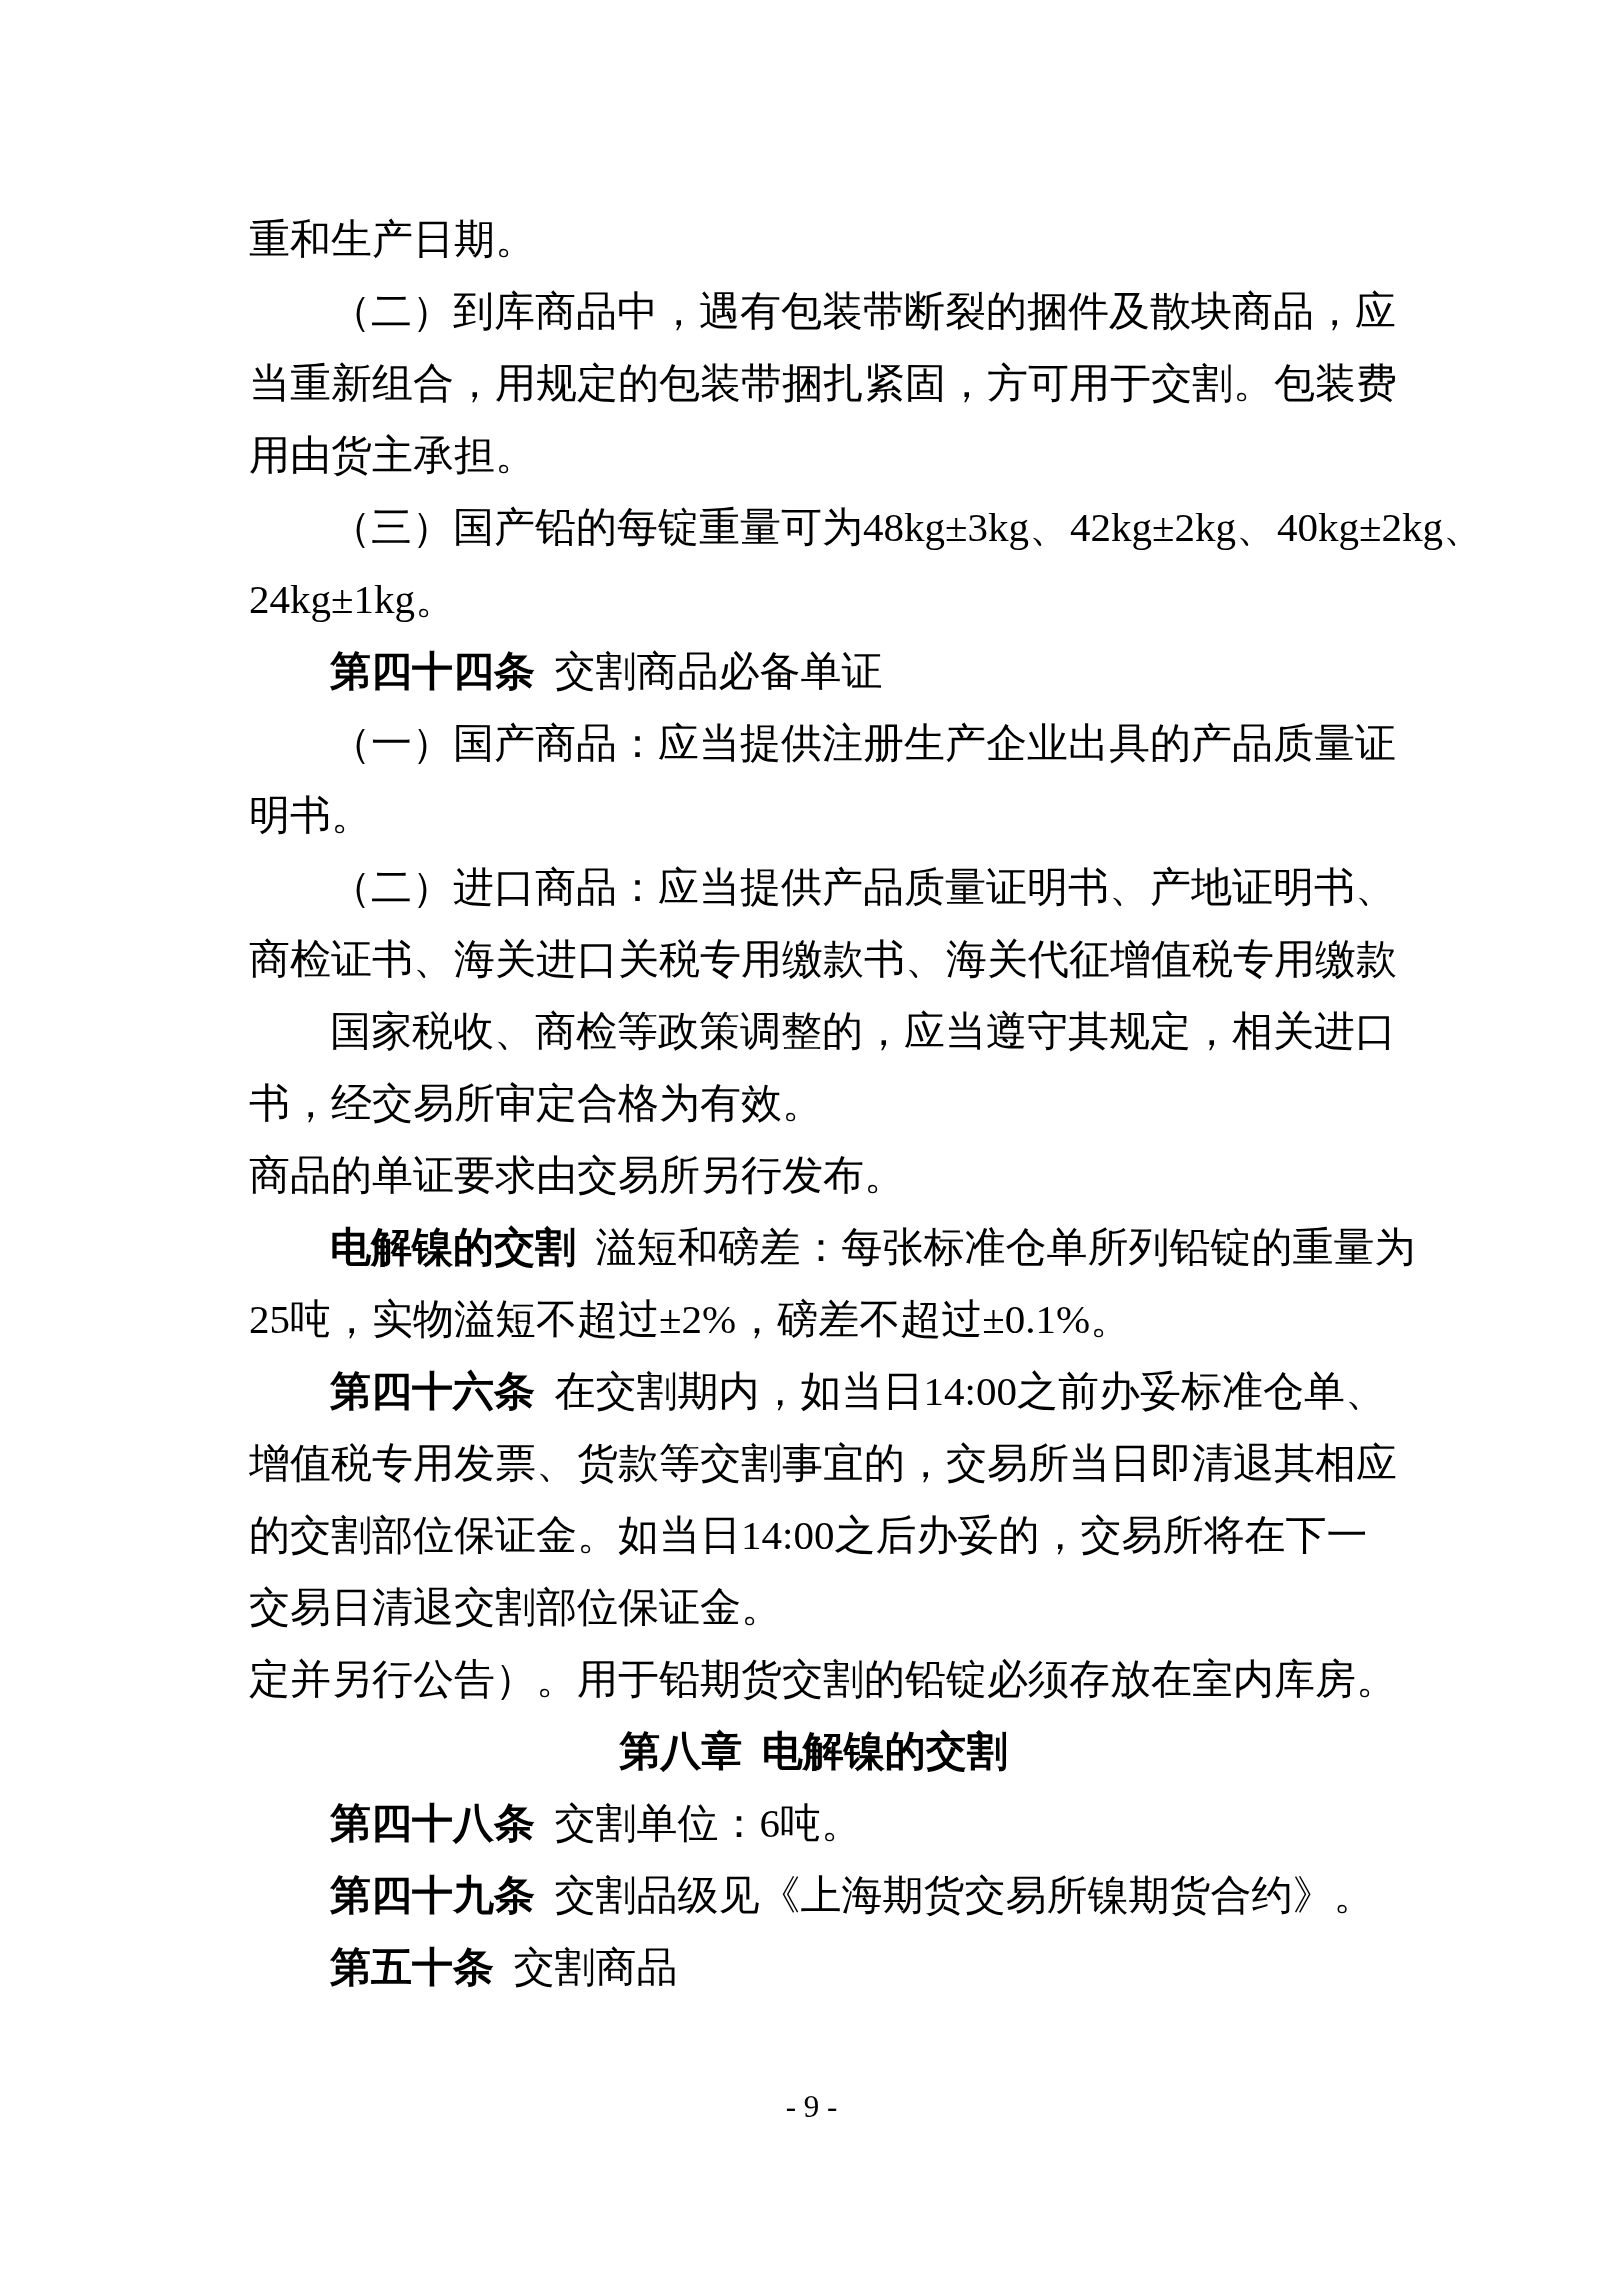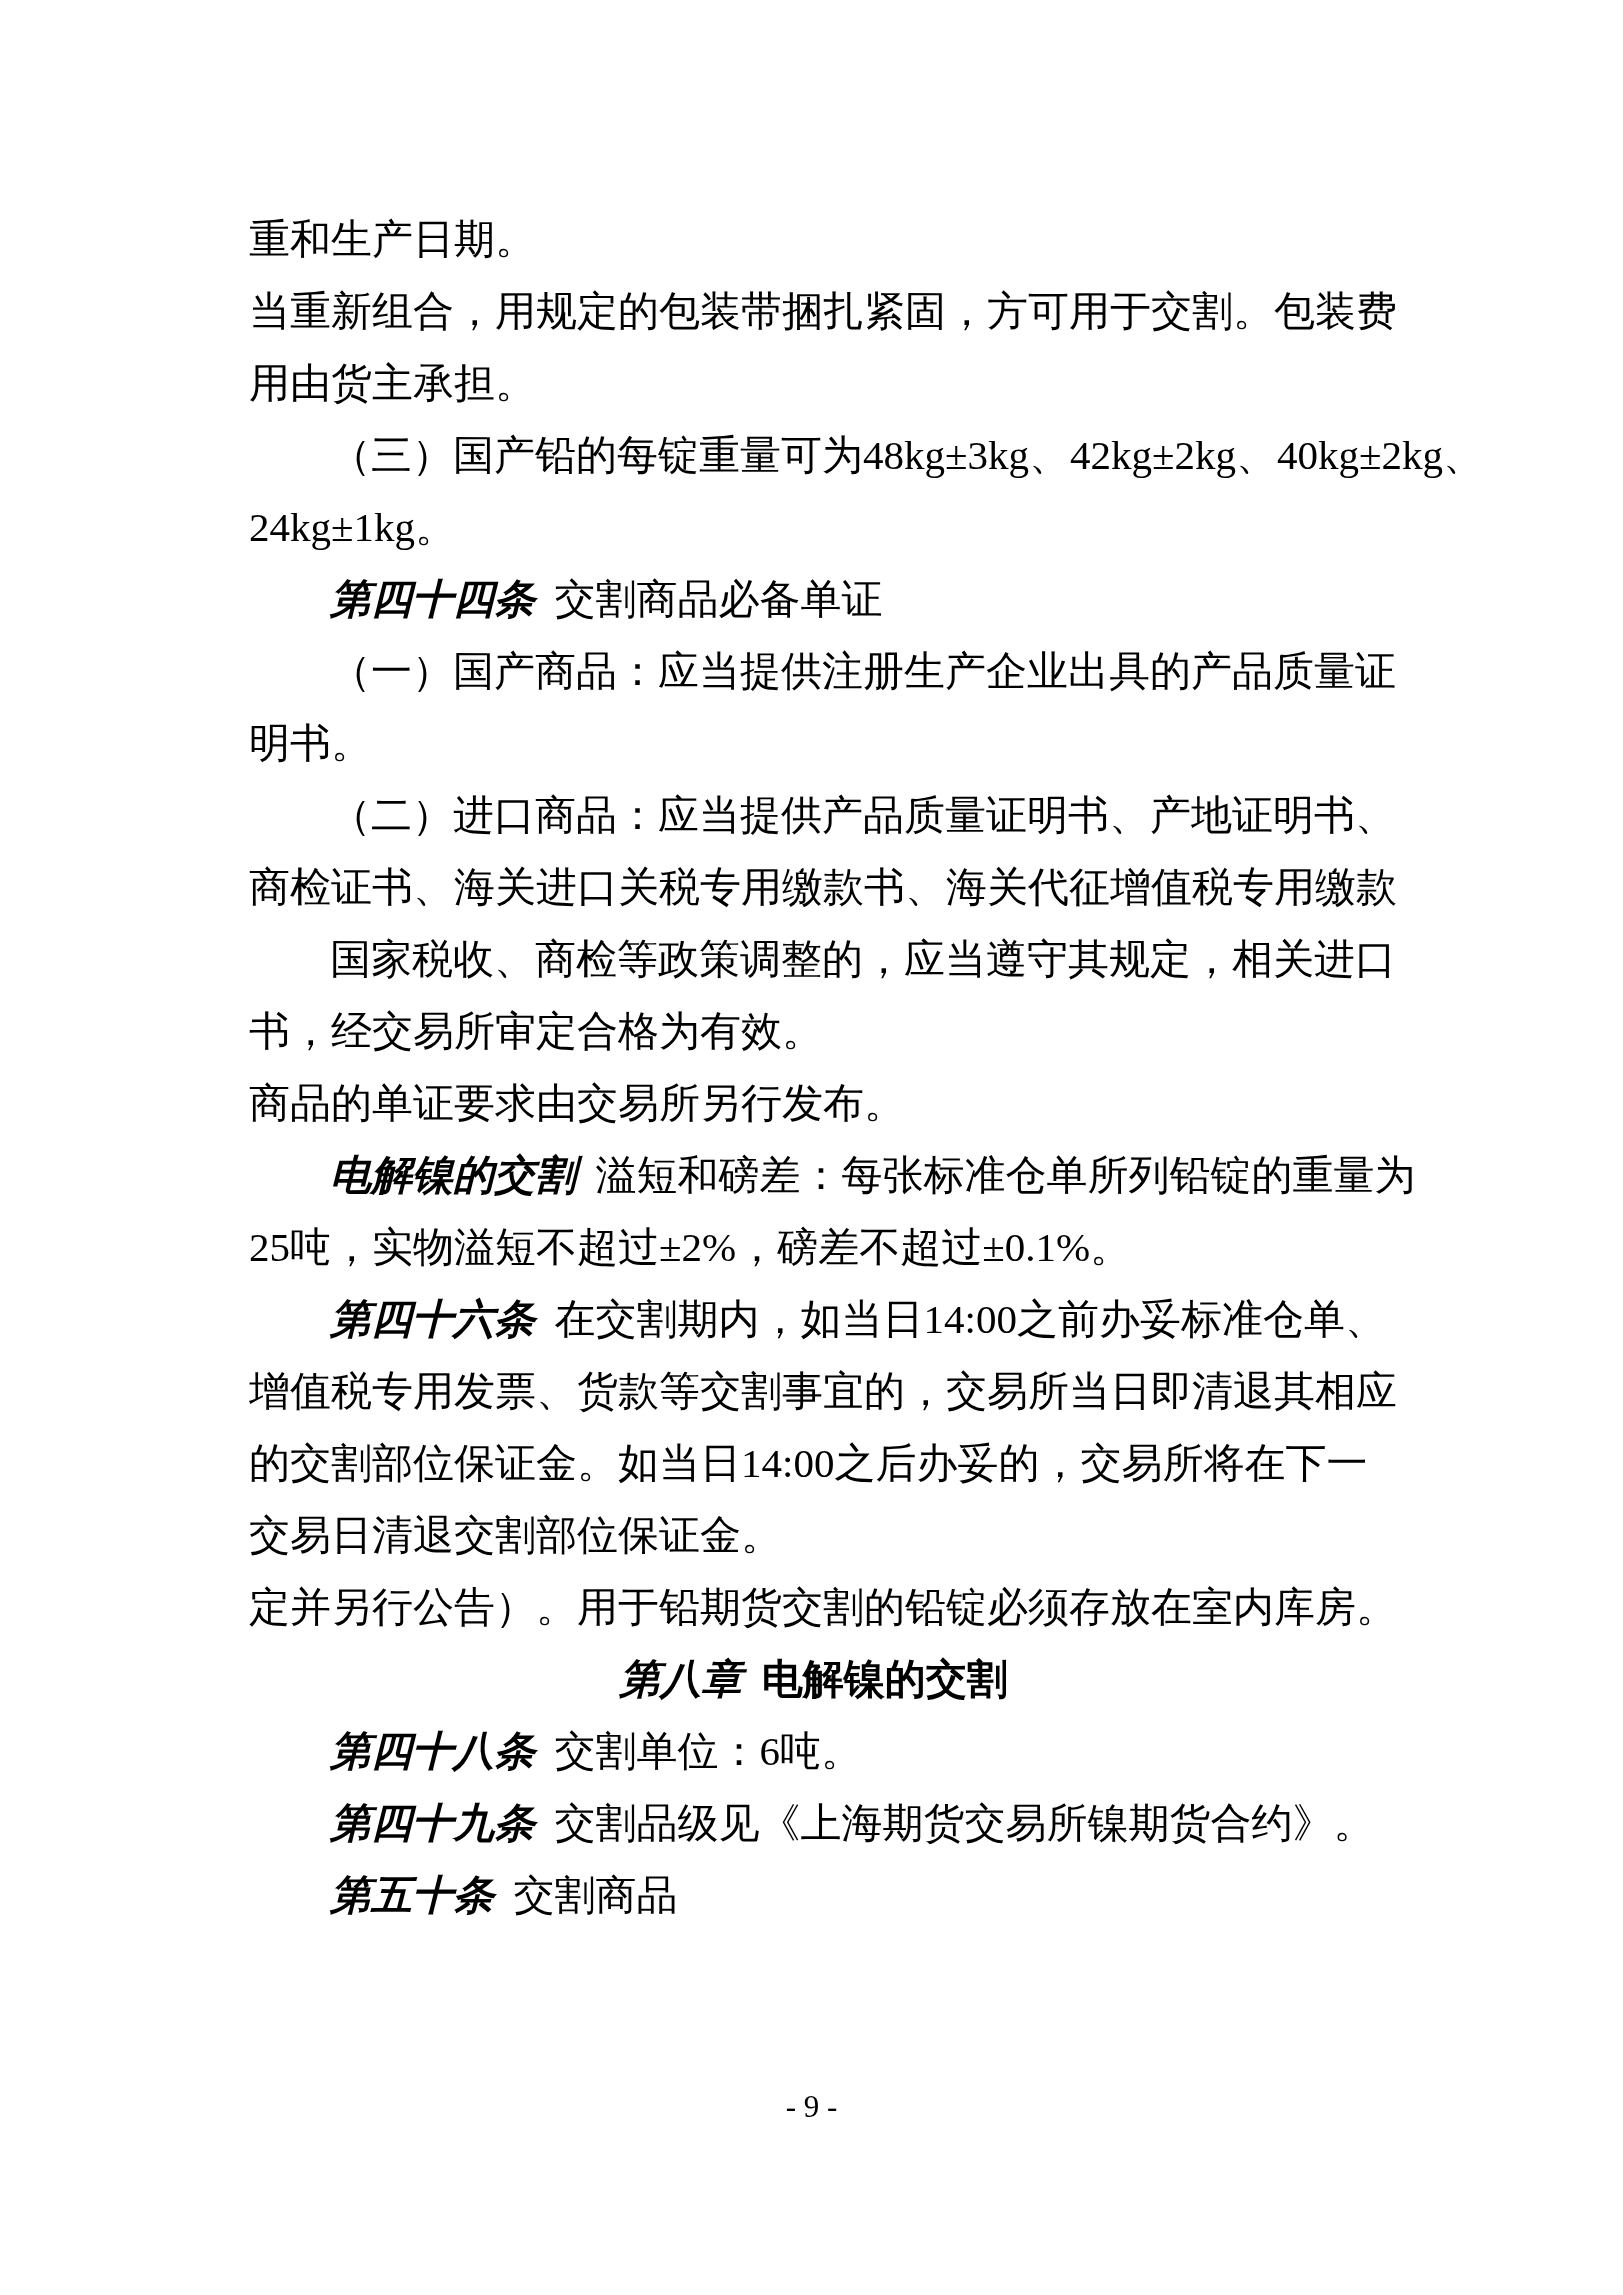--- a/index.html
+++ b/index.html
@@ -24,21 +24,20 @@
     height: 72px;
     line-height: 72px;
     white-space: nowrap;
   }
   .line.indent { text-indent: 81px; }
   .line.center { text-align: center; white-space: normal; }
   .kw {
     font-weight: 700;
     font-family: "Liberation Sans", "DejaVu Sans", sans-serif;
     margin-right: 19.6px;
-    font-style: italic;
   }
   .line.heading .txt {
     font-weight: 700;
     font-family: "Liberation Sans", "DejaVu Sans", sans-serif;
   }
   .footer {
     position: absolute;
     top: 2090px;
     left: 0;
     width: 1623px;
@@ -46,20 +45,21 @@
     font-size: 31px;
     line-height: 34px;
   }
 </style>
 </head>
 <body>
 
 <div class="page">
   <div class="doc" id="doc-body">
       <div class="line"><span class="txt">重和生产日期。</span></div>
+      <div class="line indent"><span class="txt">（二）到库商品中，遇有包装带断裂的捆件及散块商品，应</span></div>
       <div class="line"><span class="txt">当重新组合，用规定的包装带捆扎紧固，方可用于交割。包装费</span></div>
       <div class="line"><span class="txt">用由货主承担。</span></div>
       <div class="line indent"><span class="txt">（三）国产铅的每锭重量可为48kg±3kg、42kg±2kg、40kg±2kg、</span></div>
       <div class="line"><span class="txt">24kg±1kg。</span></div>
       <div class="line indent"><span class="kw">第四十四条</span><span class="txt">交割商品必备单证</span></div>
       <div class="line indent"><span class="txt">（一）国产商品：应当提供注册生产企业出具的产品质量证</span></div>
       <div class="line"><span class="txt">明书。</span></div>
       <div class="line indent"><span class="txt">（二）进口商品：应当提供产品质量证明书、产地证明书、</span></div>
       <div class="line"><span class="txt">商检证书、海关进口关税专用缴款书、海关代征增值税专用缴款</span></div>
       <div class="line indent"><span class="txt">国家税收、商检等政策调整的，应当遵守其规定，相关进口</span></div>

